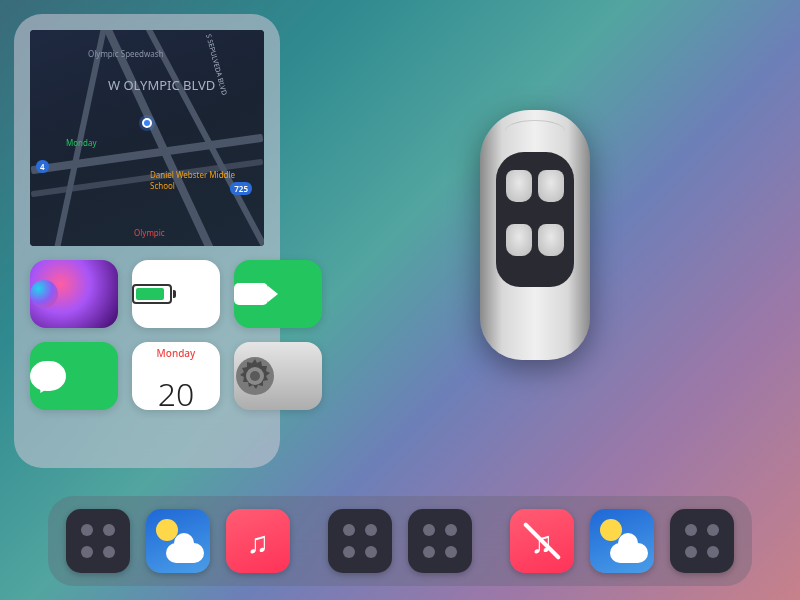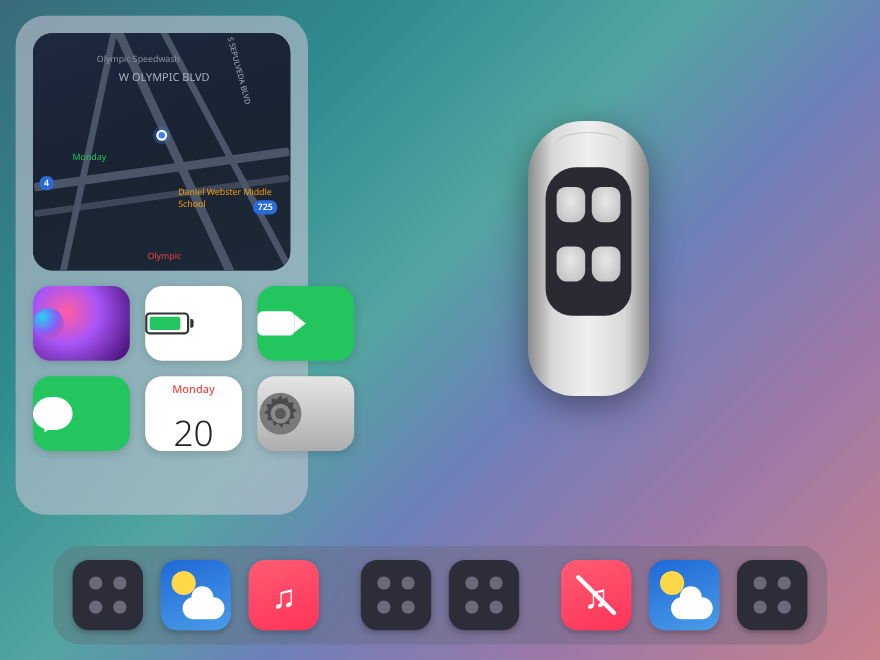--- a/index.html
+++ b/index.html
@@ -1,19 +1,19 @@
 <!DOCTYPE html>
 <html><head>
 <meta charset="utf-8">
 <style>
 *{margin:0;padding:0;box-sizing:border-box}
 html,body{width:800px;height:600px;overflow:hidden;font-family:-apple-system,system-ui,sans-serif}
 .wallpaper{position:absolute;inset:0;background:linear-gradient(135deg,#3a6b7a 0%,#2f8a8f 25%,#52a5a0 45%,#6d7fb8 60%,#9b78a8 78%,#c7818a 100%)}
 .sidebar{position:absolute;left:14px;top:14px;width:266px;height:454px;background:rgba(210,200,215,0.55);backdrop-filter:blur(20px);border-radius:28px;padding:16px}
-.map-widget{width:234px;height:216px;border-radius:18px;background:#1a2332;position:relative;overflow:hidden}
+.map-widget{width:234px;height:216px;border-radius:4px;background:#1a2332;position:relative;overflow:hidden}
 .map-bg{position:absolute;inset:0;background:linear-gradient(160deg,#1e2840 0%,#1a2332 50%,#1d2938 100%)}
 .road{position:absolute;background:#4a5668;border-radius:2px}
 .road.h1{left:0;top:120px;width:100%;height:8px;transform:rotate(-8deg)}
 .road.h2{left:0;top:145px;width:100%;height:6px;transform:rotate(-8deg);background:#3d4758}
 .road.v1{left:45px;top:-20px;width:6px;height:280px;transform:rotate(12deg)}
 .road.v2{left:130px;top:-20px;width:8px;height:280px;transform:rotate(-25deg)}
 .road.v3{left:180px;top:-20px;width:6px;height:280px;transform:rotate(-28deg)}
 .map-label{position:absolute;font-size:8px;color:#a8b2c0}
 .map-pin{position:absolute;width:10px;height:10px;border-radius:50%;background:#3b82f6;border:2px solid #fff;box-shadow:0 0 0 3px rgba(59,130,246,0.3)}
 .poi{position:absolute;font-size:8px;padding:1px 4px;border-radius:6px}
@@ -66,24 +66,24 @@
 
 <div class="sidebar">
   <div class="map-widget">
     <div class="map-bg"></div>
     <div class="road h1"></div>
     <div class="road h2"></div>
     <div class="road v1"></div>
     <div class="road v2"></div>
     <div class="road v3"></div>
     <div class="map-label" style="left:58px;top:18px;color:#8a94a6">Olympic Speedwash</div>
-    <div class="map-label" style="left:78px;top:33px;font-size:10px">W OLYMPIC BLVD</div>
+    <div class="map-label" style="left:78px;top:46px;font-size:13px">W OLYMPIC BLVD</div>
     <div class="map-label" style="left:155px;top:30px;transform:rotate(75deg);font-size:7px">S SEPULVEDA BLVD</div>
     <div class="poi" style="left:32px;top:106px;color:#22c55e">Monday</div>
-    <div class="poi" style="left:128px;top:138px;color:#f59e0b">Daniel Webster Middle School</div>
+    <div class="poi" style="left:116px;top:138px;color:#f59e0b">Daniel Webster Middle School</div>
     <div class="poi" style="left:100px;top:196px;color:#ef4444">Olympic</div>
     <div class="poi" style="left:6px;top:130px;background:#2a6bd8;color:#fff;border-radius:6px;font-size:8px;font-weight:600">4</div>
     <div class="poi" style="right:12px;top:152px;background:#2a6bd8;color:#fff;border-radius:6px;font-size:8px;font-weight:600">725</div>
     <div class="map-pin" style="left:112px;top:88px"></div>
   </div>
 
   <div class="app-grid">
     <div class="app-icon siri"></div>
     <div class="app-icon battery">
       <div class="battery-shape">

